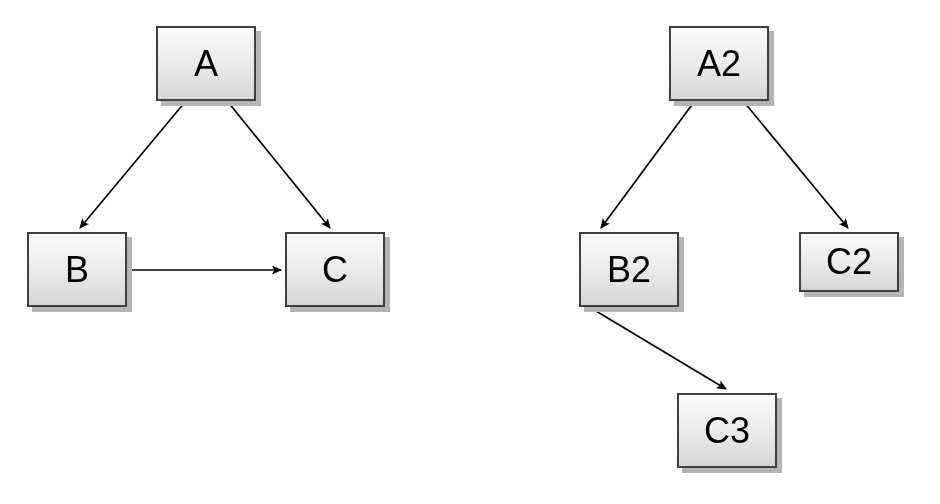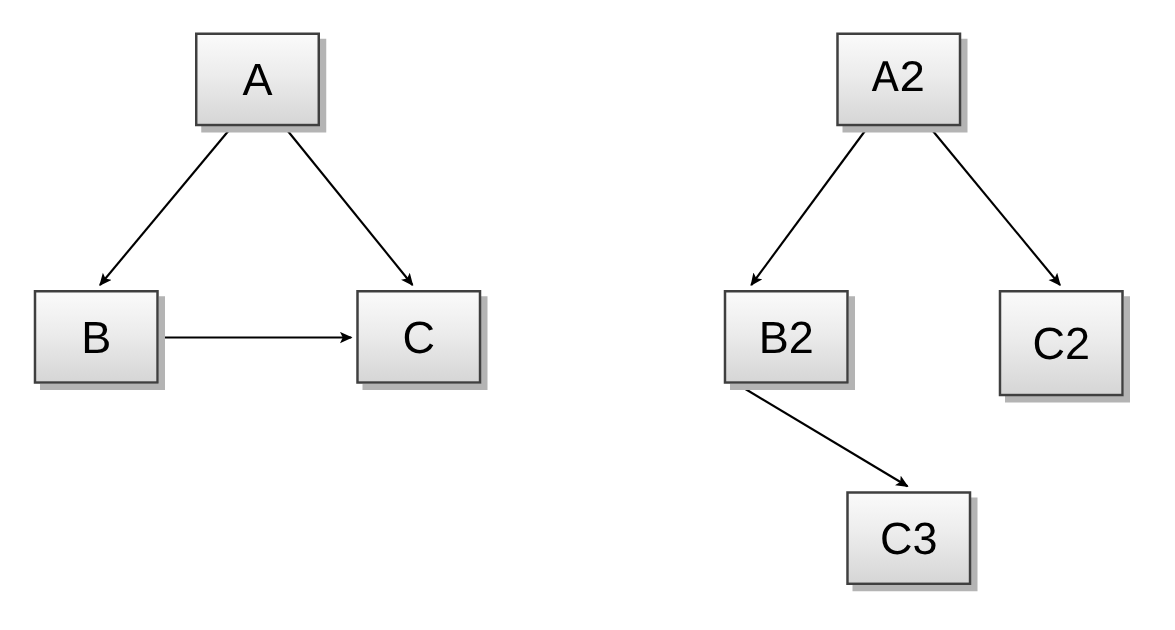--- a/index.html
+++ b/index.html
@@ -63,26 +63,26 @@
   <div id="node-layer">
       <div class="node" style="left: 156px; top: 26px; width: 100px; height: 75px;">
         <span class="node-label">A</span>
       </div>
       <div class="node" style="left: 27px; top: 232px; width: 100px; height: 75px;">
         <span class="node-label">B</span>
       </div>
       <div class="node" style="left: 285px; top: 232px; width: 100px; height: 75px;">
         <span class="node-label">C</span>
       </div>
-      <div class="node" style="left: 669px; top: 26px; width: 100px; height: 75px; font-family: Liberation Mono, monospace;">
+      <div class="node" style="left: 669px; top: 26px; width: 100px; height: 75px;">
         <span class="node-label">A2</span>
       </div>
       <div class="node" style="left: 543px; top: 232px; width: 100px; height: 75px; margin-left: 36px;">
         <span class="node-label">B2</span>
       </div>
-      <div class="node" style="left: 799px; top: 232px; width: 100px; height: 85px;">
+      <div class="node" style="left: 799px; top: 232px; width: 100px; height: 60px;">
         <span class="node-label">C2</span>
       </div>
       <div class="node" style="left: 677px; top: 393px; width: 100px; height: 75px; justify-content: center;">
         <span class="node-label">C3</span>
       </div>
     </div>
 </div>
 
 </body></html>

